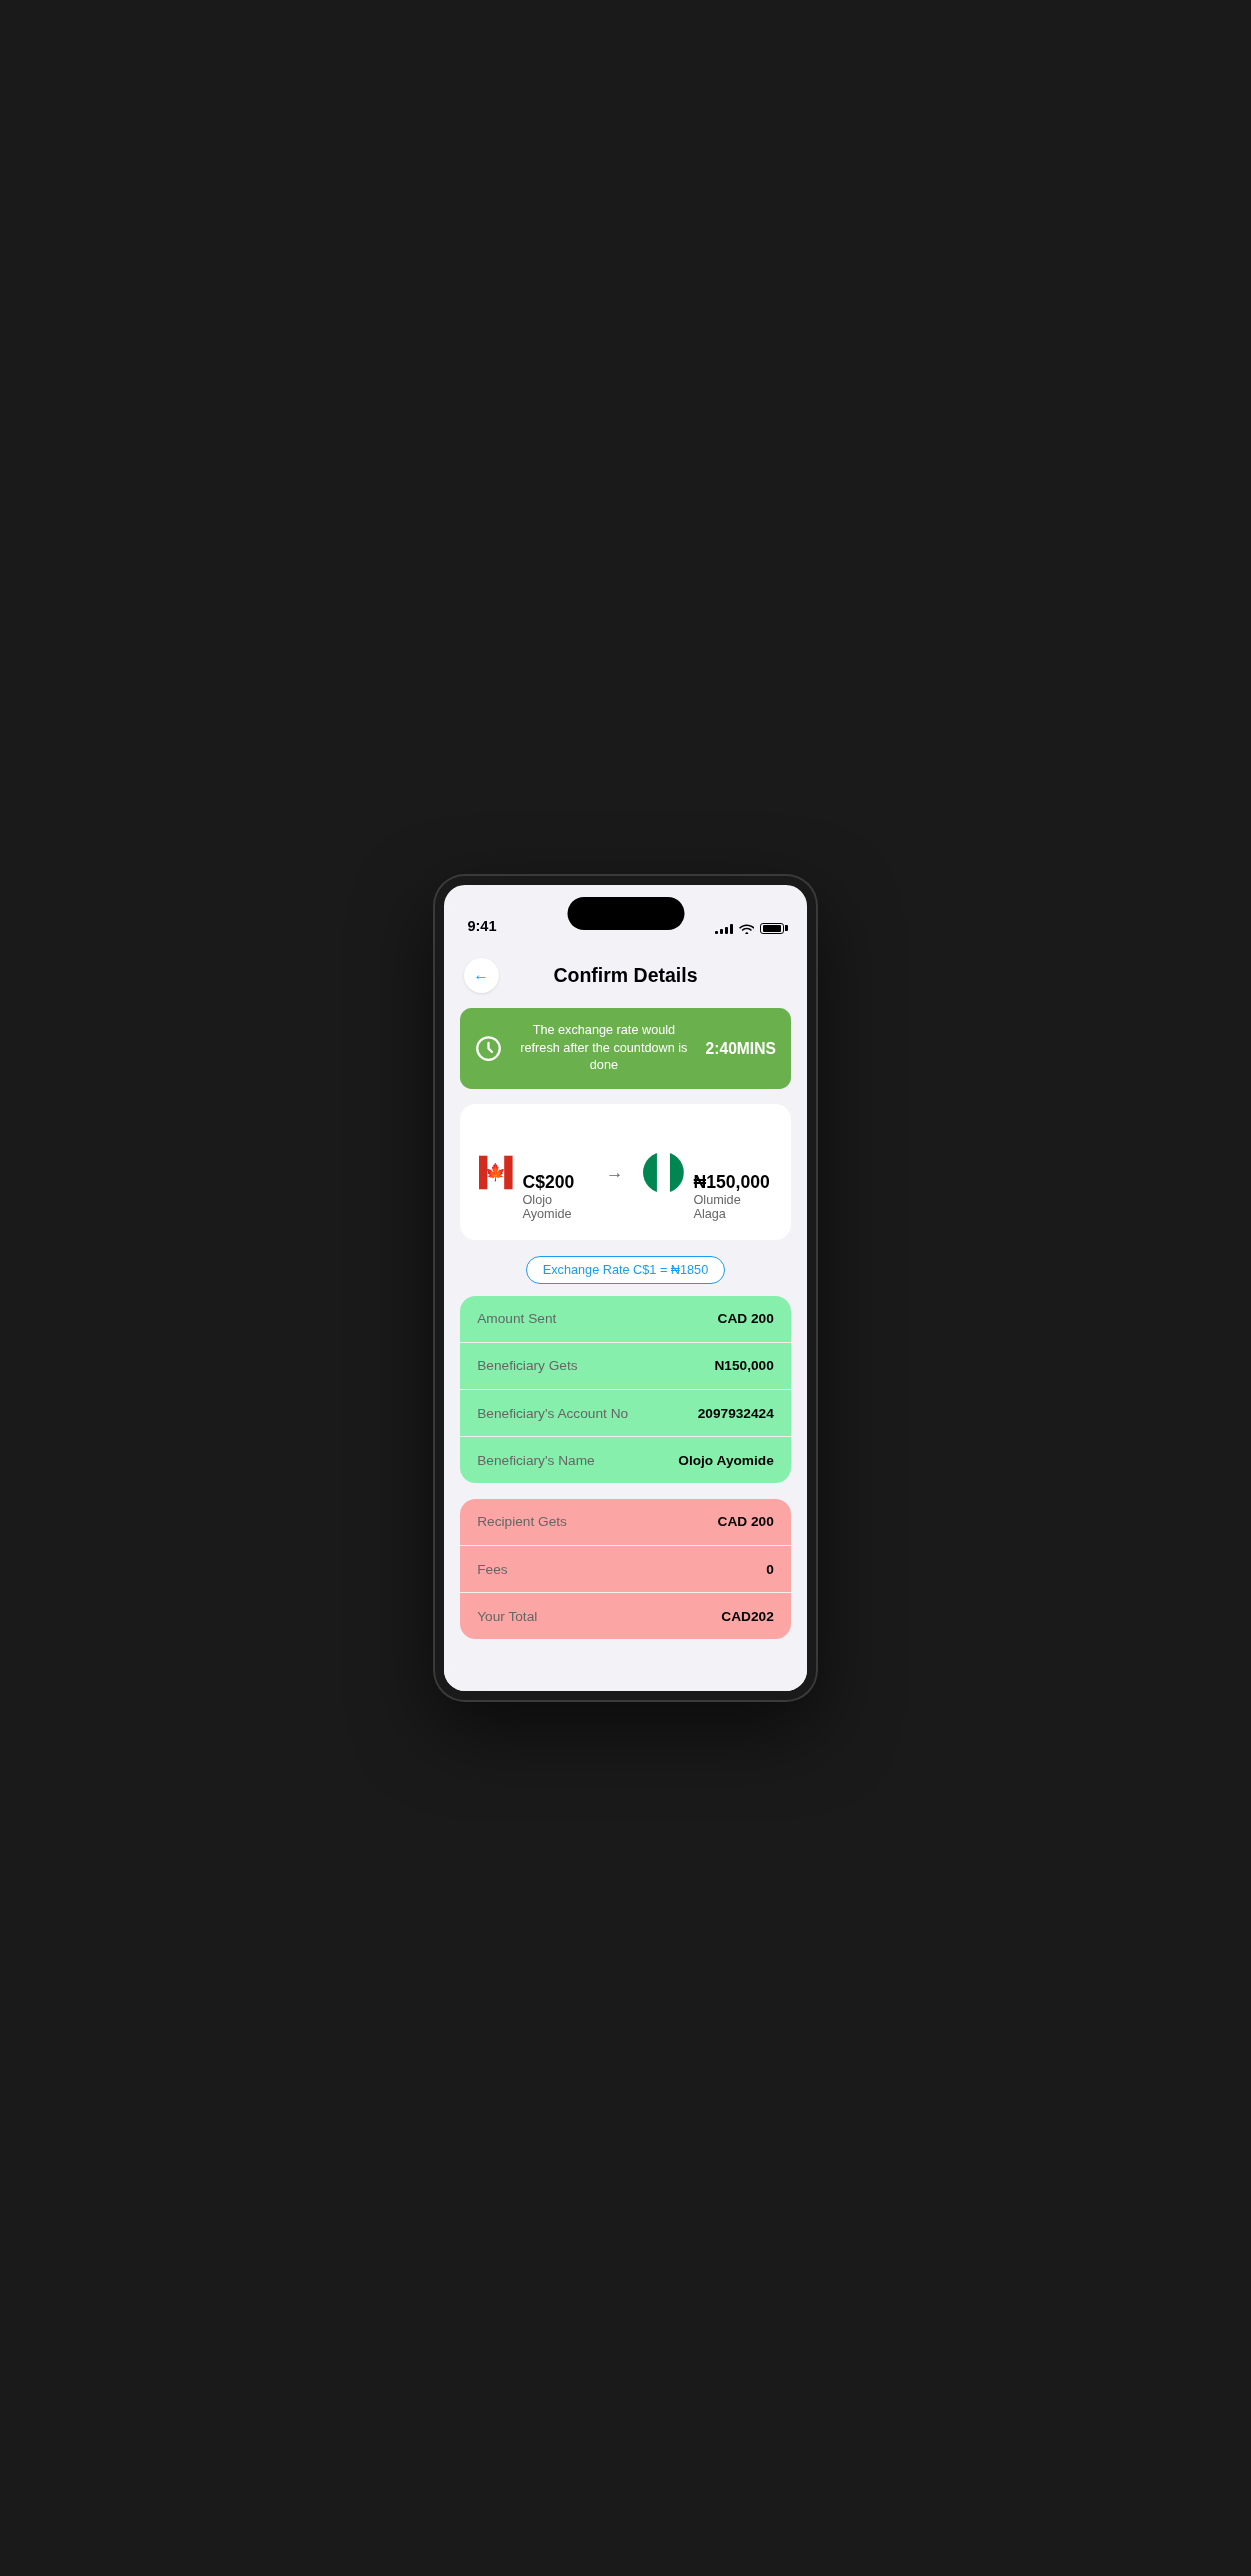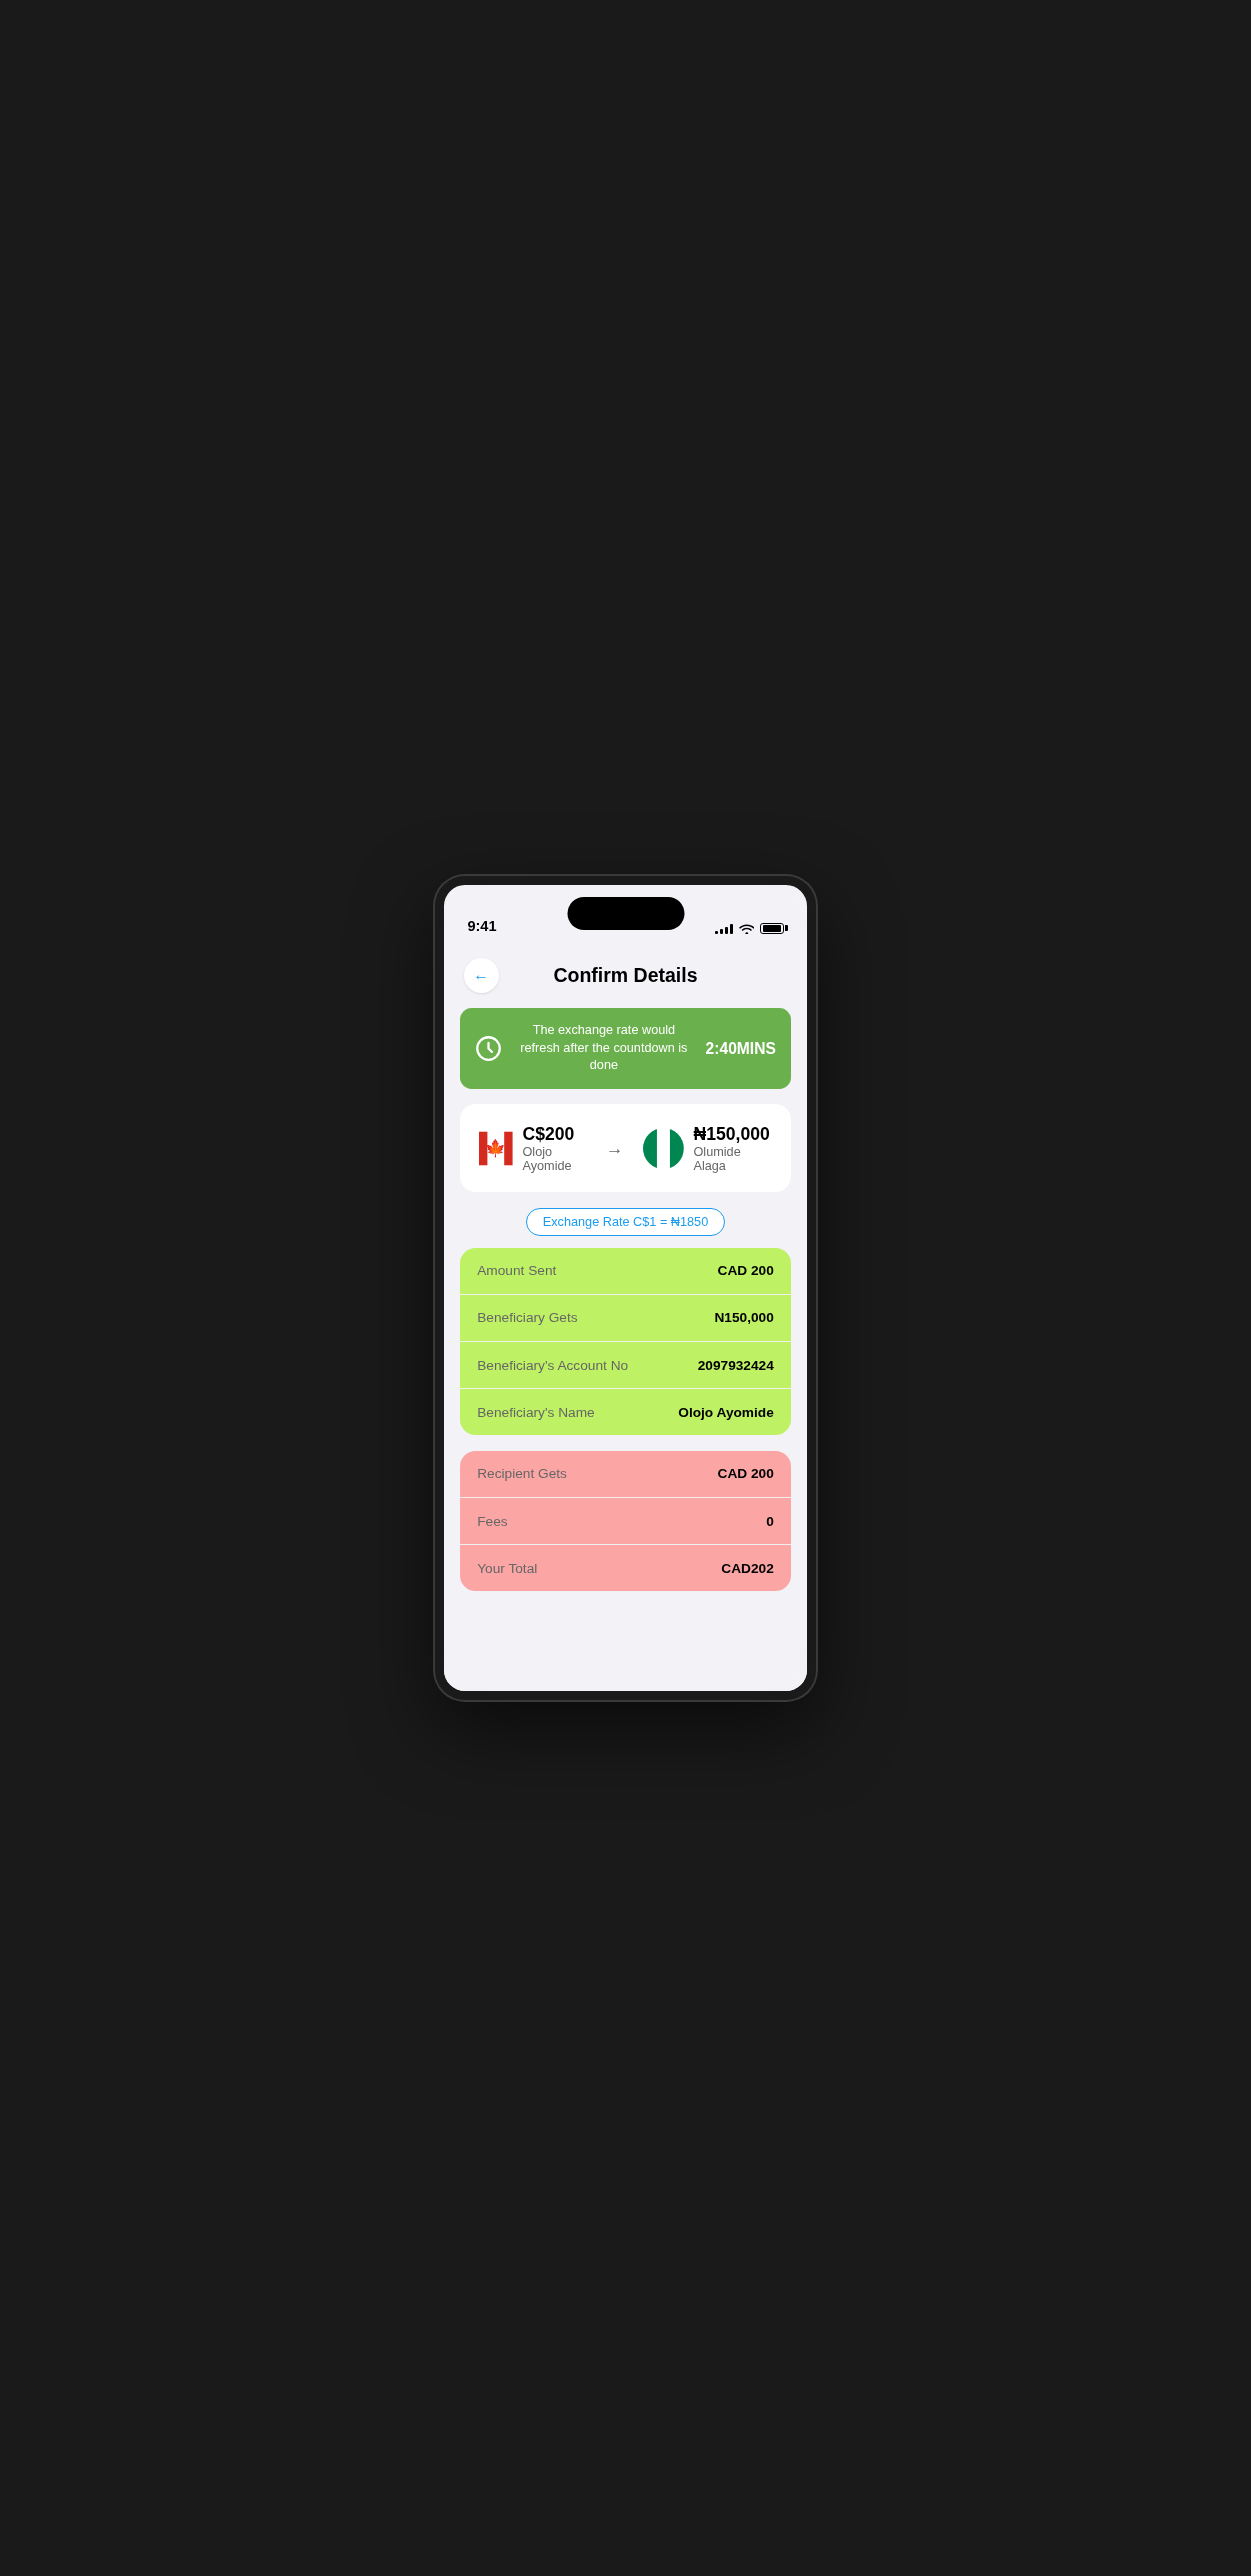--- a/index.html
+++ b/index.html
@@ -207,20 +207,21 @@
 
     .currency-side {
       display: flex;
       align-items: center;
       gap: 9.8px;
     }
 
     .currency-info {
       display: flex;
       flex-direction: column;
+      margin-top: 48px;
     }
 
     .currency-amount {
       font-size: 17.6px;
       font-weight: 700;
       color: #000;
     }
 
     .currency-name {
       font-size: 12.7px;
@@ -246,21 +247,21 @@
       padding: 5.9px 15.6px;
       color: #1a9cf0;
       font-size: 12.7px;
       font-weight: 500;
       background: #fff;
     }
 
     
     .details-card {
       margin: 0 15.6px 15.6px;
-      background: #bef264;
+      background: #86efac;
       border-radius: 15.6px;
       overflow: hidden;
     }
 
     .detail-row {
       display: flex;
       align-items: center;
       justify-content: space-between;
       padding: 15.6px 17.6px;
       border-bottom: 1px solid #f0f0f0;

